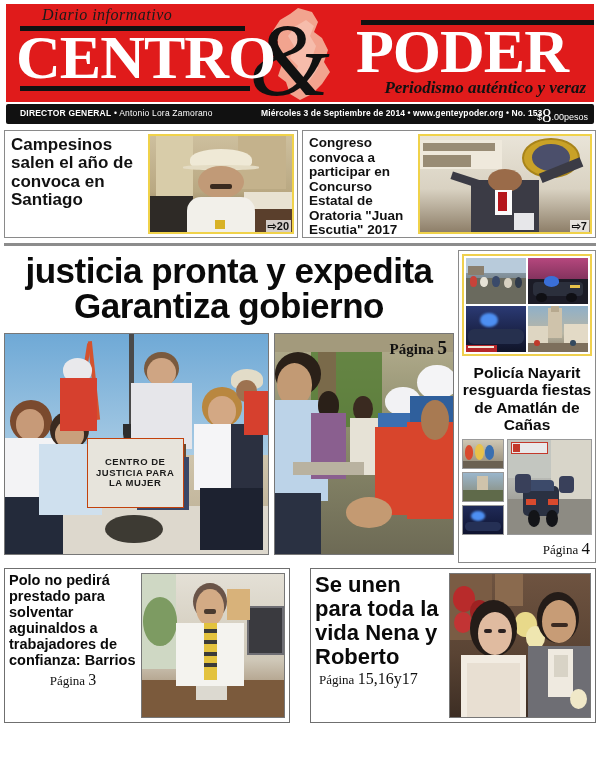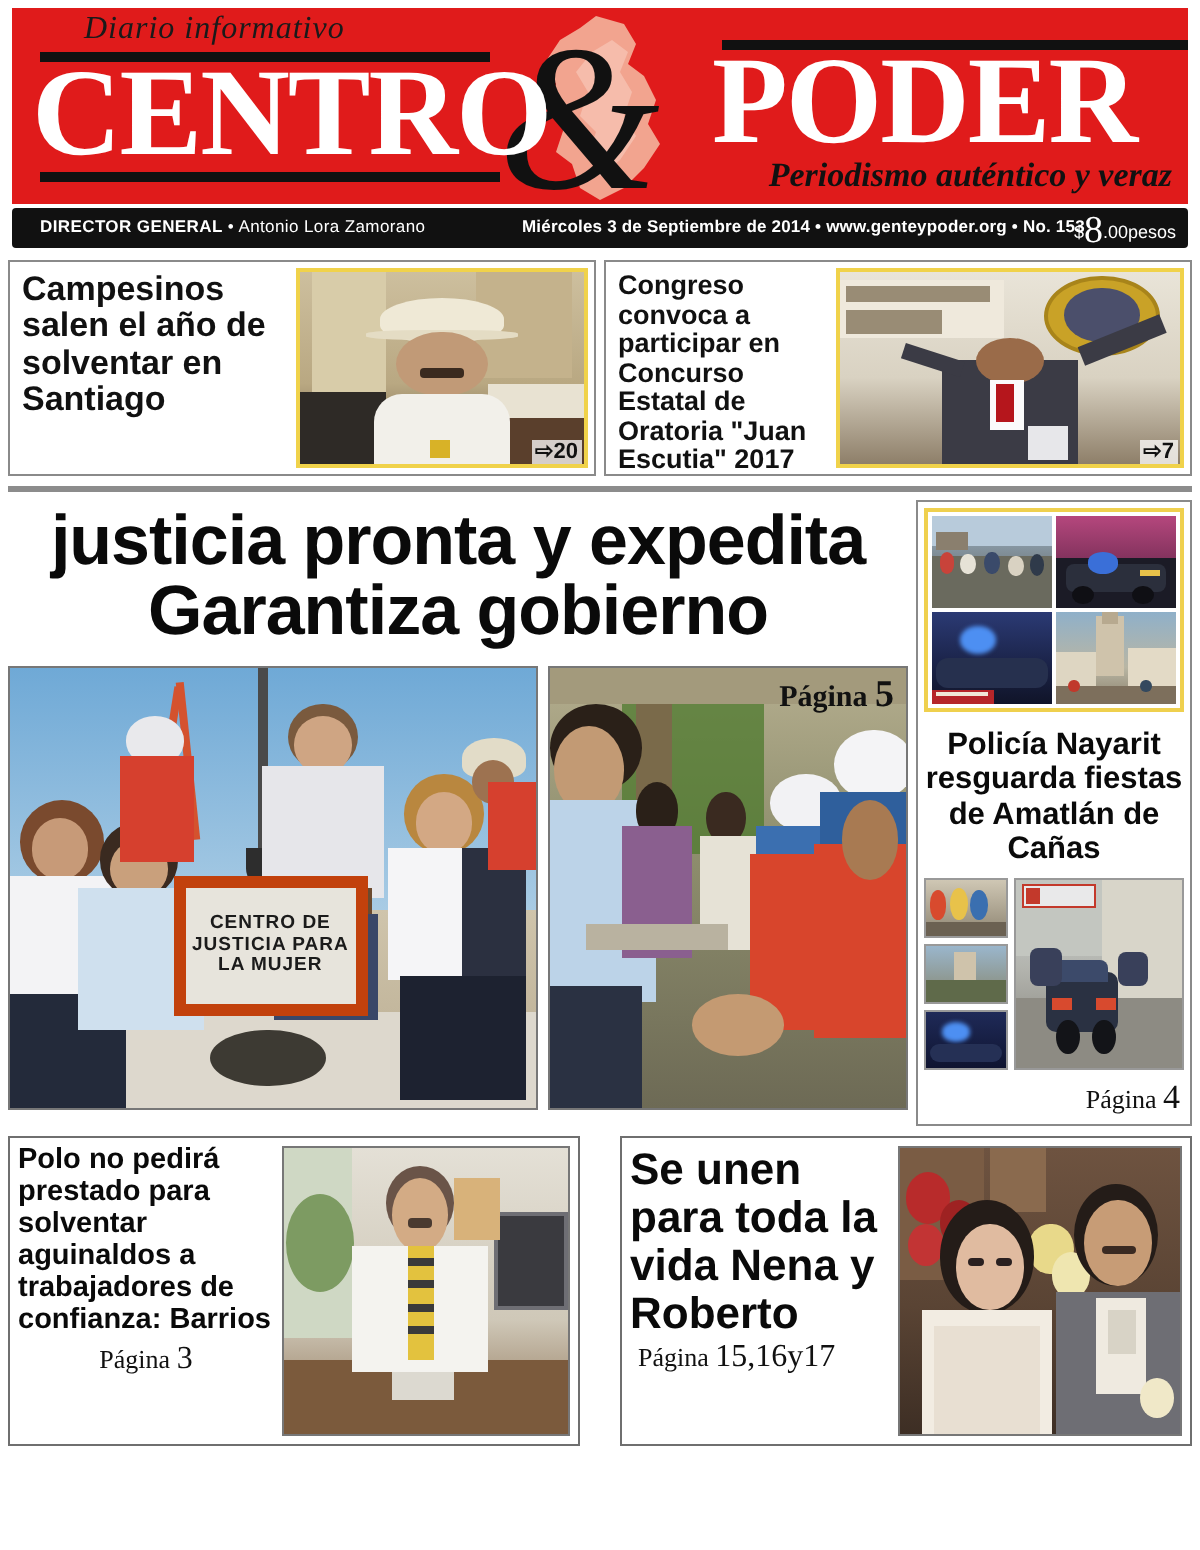--- a/index.html
+++ b/index.html
@@ -254,21 +254,21 @@
   }
 
   
   .ph { position:absolute; inset:0; }
   .sky { position:absolute; left:0; right:0; top:0; height:55%; }
   .ground { position:absolute; left:0; right:0; bottom:0; height:45%; }
   .blob { position:absolute; border-radius:50%; }
   .bar { position:absolute; }
 
   .stone-sign {
-    position:absolute; background:#e7e4dc; border:6px solid #c2410c;
+    position:absolute; background:#e7e4dc; border:1px solid #c2410c;
     display:flex; flex-direction:column; align-items:center; justify-content:center;
     font-weight:700; color:#1b1b1b; text-align:center;
     font-family:"Liberation Sans", sans-serif;
   }
   .stone-sign div { line-height:1.12; letter-spacing:.5px; }
 </style>
 </head>
 <body>
 
 <div class="page">
@@ -299,21 +299,21 @@
     </div>
     <div class="ib-center">Miércoles 3 de Septiembre de 2014 • www.genteypoder.org • No. 153</div>
     <div class="ib-price">
       <span>$</span><span class="big">8</span><span>.00</span><span>pesos</span>
     </div>
   </div>
 
   <div class="teaser-row">
 
     <div class="teaser teaser-1">
-      <div class="teaser-head">Campesinos salen el año de solventar en Santiago</div>
+      <div class="teaser-head">Campesinos salen el año de convoca en Santiago</div>
       <div class="teaser-photo">
         <div class="ph" style="background:linear-gradient(180deg,#cdbf9e 0%,#b9a882 58%,#6b5a42 100%);"></div>
         <div class="bar" style="left:4%;top:0;width:26%;height:62%;background:#d8cca9;"></div>
         <div class="bar" style="left:62%;top:0;width:34%;height:55%;background:#c4b28c;"></div>
         <div class="bar" style="left:0;top:62%;width:30%;height:38%;background:#2e2a26;"></div>
         <div class="bar" style="left:66%;top:58%;width:34%;height:18%;background:#e8e2d2;"></div>
         <div class="bar" style="left:62%;top:76%;width:38%;height:24%;background:#5a3f2c;"></div>
         <div class="blob" style="left:28%;top:14%;width:44%;height:22%;background:#efe9d6;border-radius:50% 50% 40% 40%;"></div>
         <div class="bar" style="left:23%;top:30%;width:54%;height:5%;background:#e4dcc4;border-radius:40%;"></div>
         <div class="blob" style="left:34%;top:31%;width:32%;height:34%;background:#c19a77;"></div>

